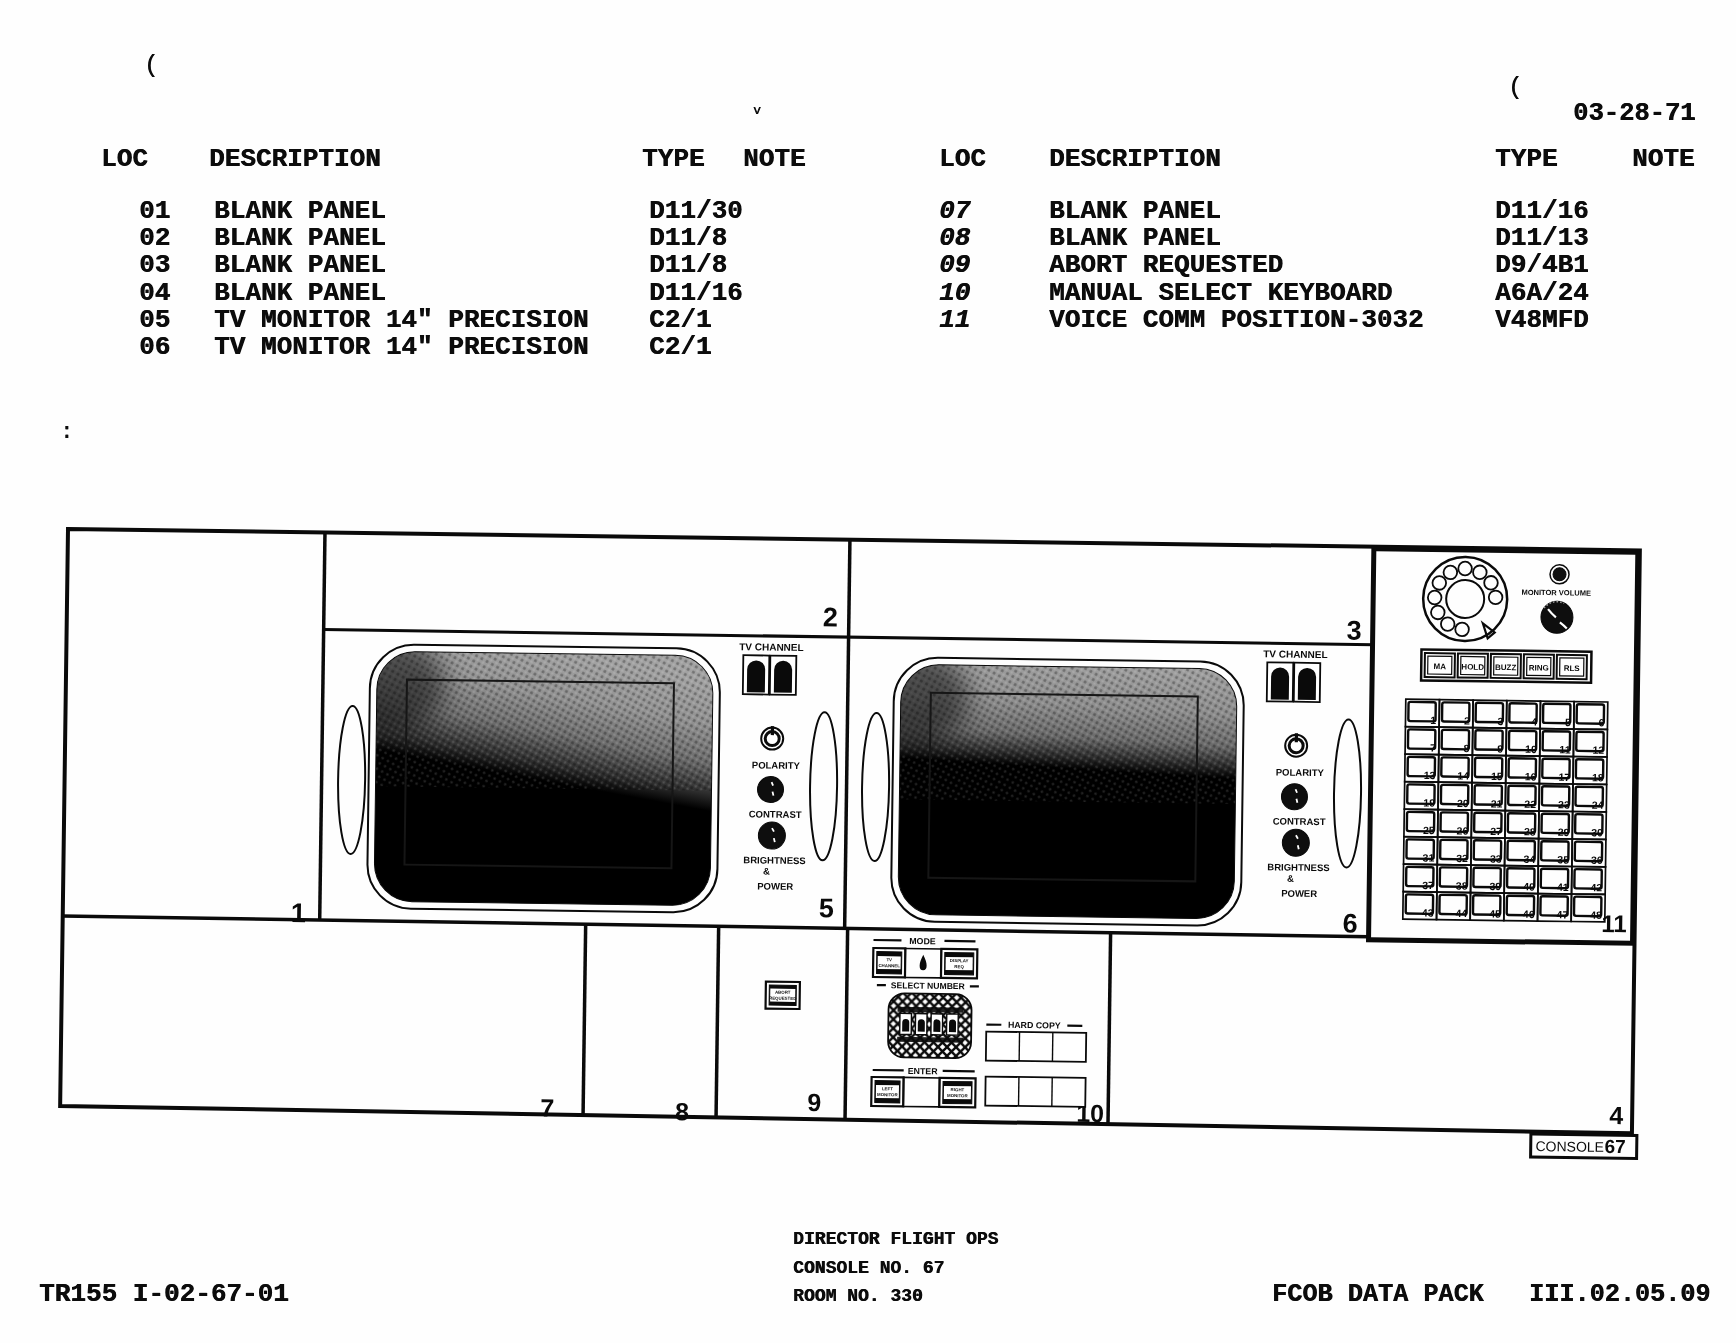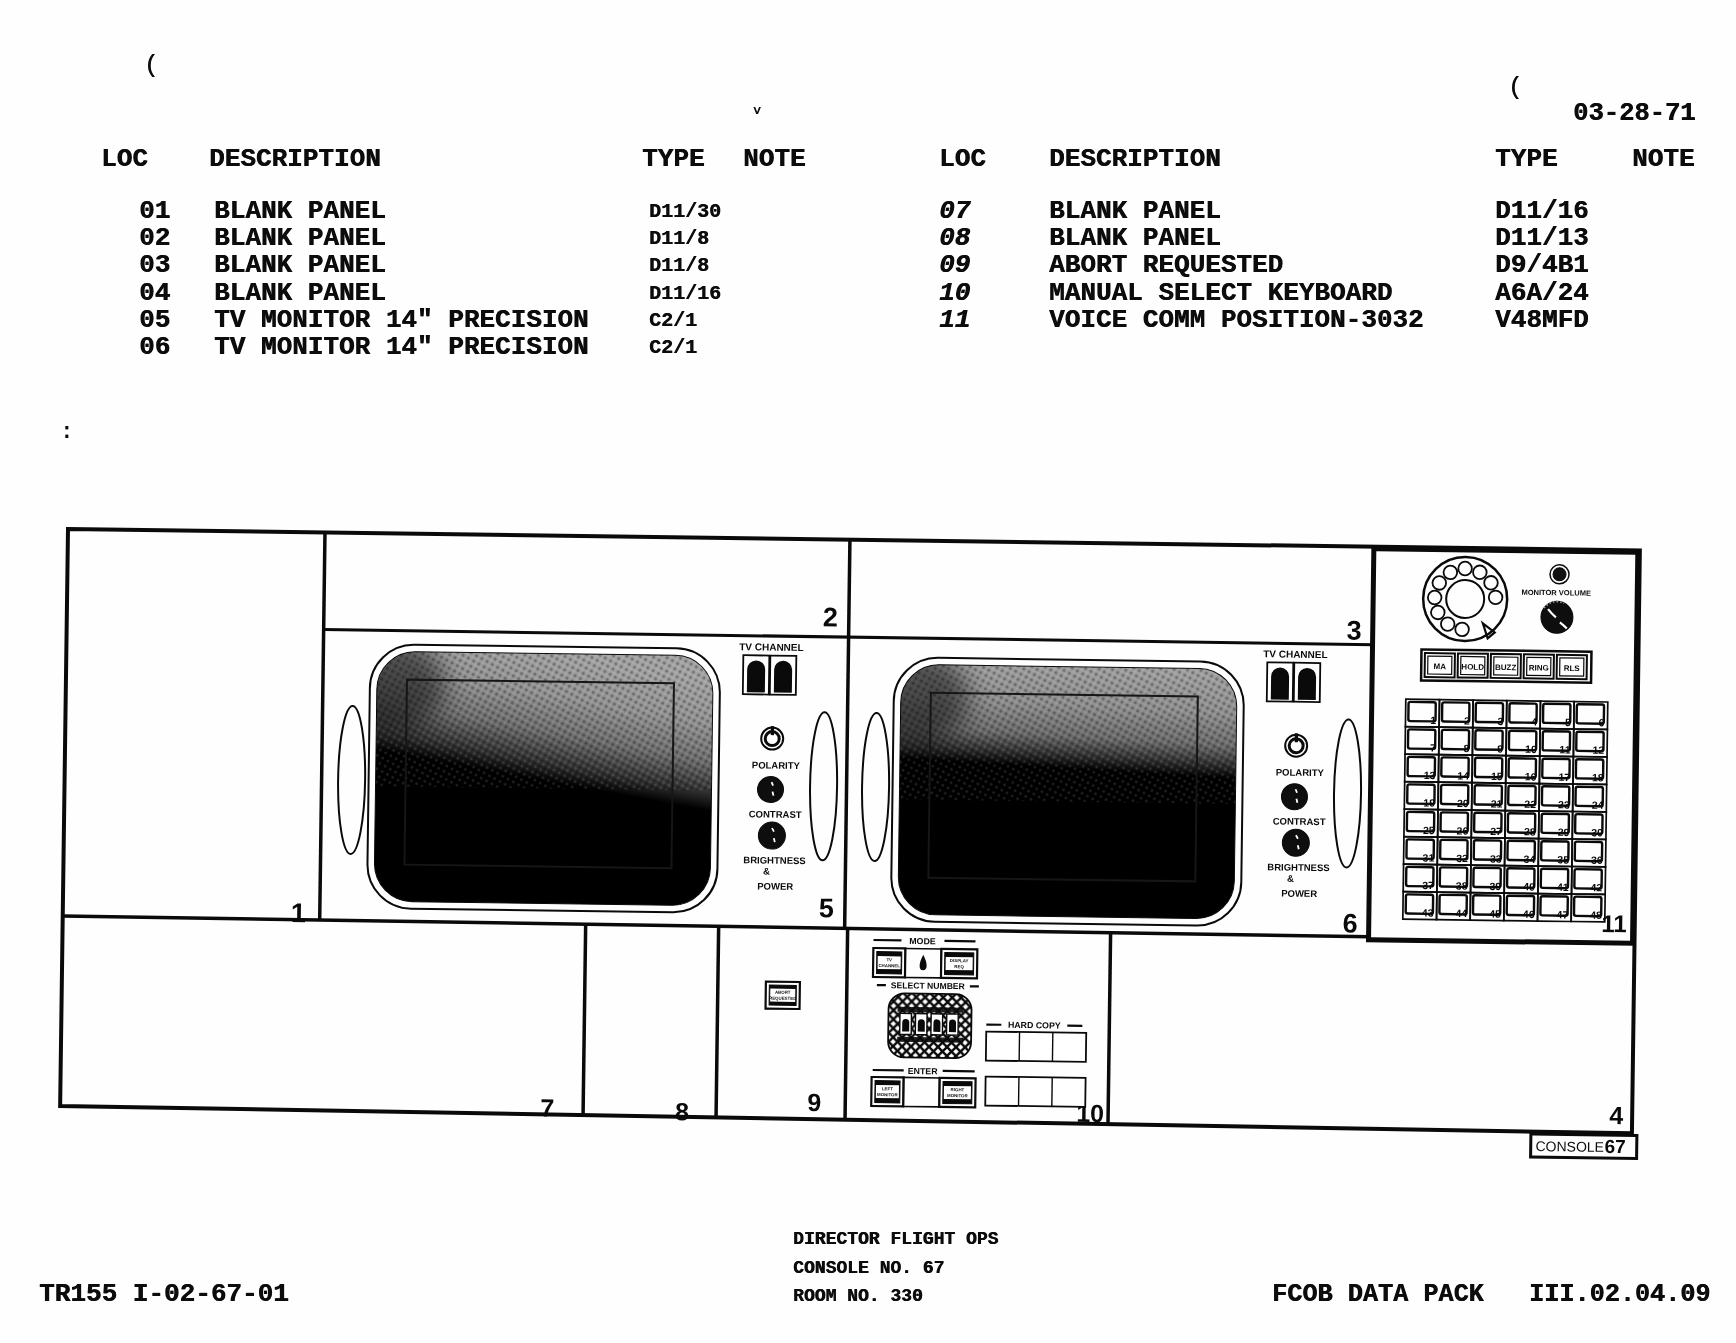--- a/index.html
+++ b/index.html
@@ -12,21 +12,21 @@
 <div class="t" style="left:209px;top:144px;font-size:26px;letter-spacing:0.0px;">DESCRIPTION</div>
 
 <div class="t" style="left:642px;top:144px;font-size:26px;letter-spacing:0.0px;">TYPE</div>
 
 <div class="t" style="left:743px;top:144px;font-size:26px;letter-spacing:0.0px;">NOTE</div>
 
 <div class="t" style="left:101px;top:198px;font-size:26px;line-height:27.2px;margin-left:38px;">01<br>02<br>03<br>04<br>05<br>06</div>
 
 <div class="t" style="left:214px;top:198px;font-size:26px;line-height:27.2px;">BLANK PANEL<br>BLANK PANEL<br>BLANK PANEL<br>BLANK PANEL<br>TV MONITOR 14" PRECISION<br>TV MONITOR 14" PRECISION</div>
 
-<div class="t" style="left:649px;top:198px;font-size:20px;line-height:27.2px;">D11/30<br>D11/8<br>D11/8<br>D11/16<br>C2/1<br>C2/1</div>
+<div class="t" style="left:649px;top:198px;font-size:26px;line-height:27.2px;">D11/30<br>D11/8<br>D11/8<br>D11/16<br>C2/1<br>C2/1</div>
 
 <div class="t" style="left:939px;top:144px;font-size:26px;letter-spacing:0.0px;">LOC</div>
 
 <div class="t" style="left:1049px;top:144px;font-size:26px;letter-spacing:0.0px;">DESCRIPTION</div>
 
 <div class="t" style="left:1495px;top:144px;font-size:26px;letter-spacing:0.0px;">TYPE</div>
 
 <div class="t" style="left:1632px;top:144px;font-size:26px;letter-spacing:0.0px;">NOTE</div>
 
 <div class="t" style="left:939px;top:198px;font-size:26px;line-height:27.2px;font-style:italic;">07<br>08<br>09<br>10<br>11</div>
@@ -661,12 +661,12 @@
 <text x="1578.0" y="1131.0" font-family="Liberation Sans, sans-serif" font-size="14" font-weight="normal" text-anchor="middle" fill="#0a0a0a">CONSOLE</text>
 <text x="1634.0" y="1132.0" font-family="Liberation Sans, sans-serif" font-size="19" font-weight="bold" text-anchor="end" fill="#0a0a0a">67</text>
 </g>
 </g>
 </svg>
 
 <div class="t" style="left:39px;top:1279px;font-size:26px;letter-spacing:0.0px;">TR155 I-02-67-01</div>
 
 <div class="t" style="left:793px;top:1225px;font-size:18px;line-height:28.7px;">DIRECTOR FLIGHT OPS<br>CONSOLE NO. 67<br>ROOM NO. 330</div>
 
-<div class="t" style="left:1272px;top:1280px;font-size:25.2px;letter-spacing:0.0px;">FCOB DATA PACK   III.02.04.09</div>
+<div class="t" style="left:1272px;top:1280px;font-size:25.2px;letter-spacing:0.0px;">FCOB DATA PACK   III.02.05.09</div>
 </body></html>

